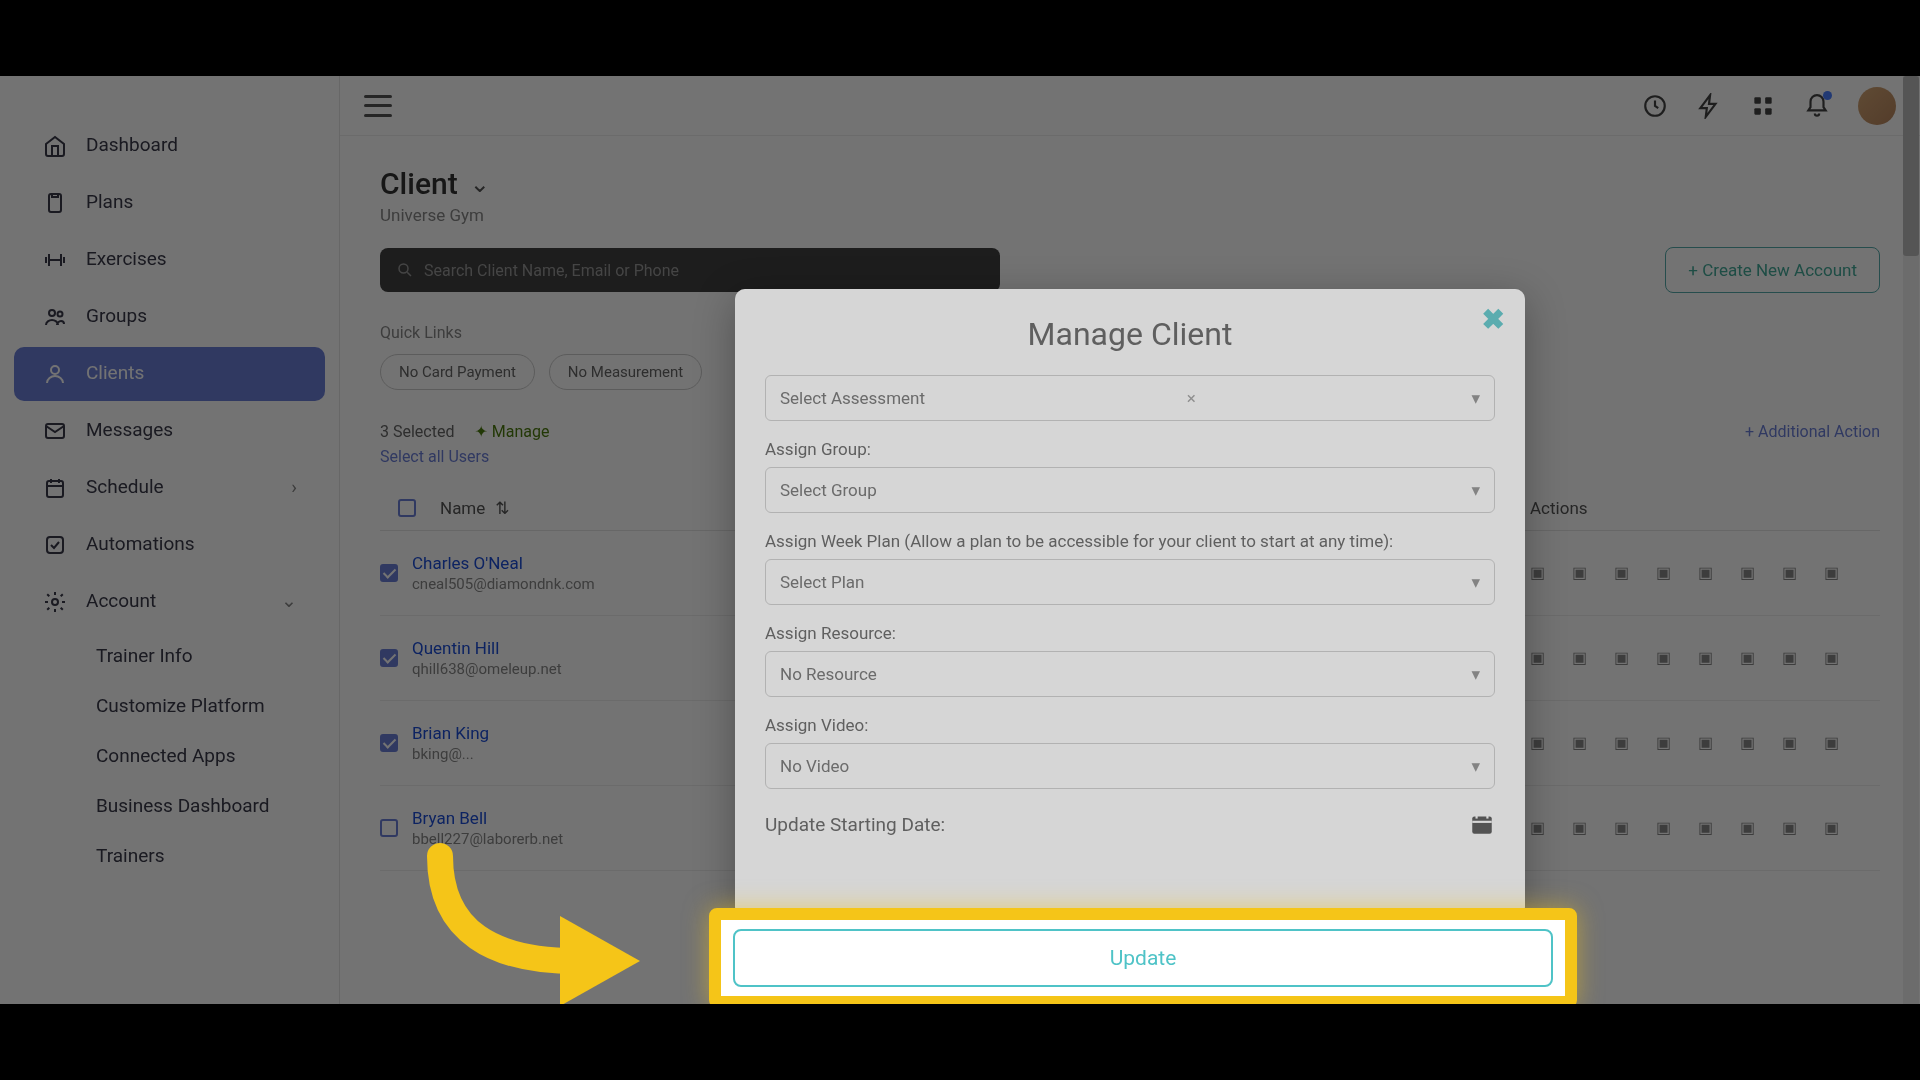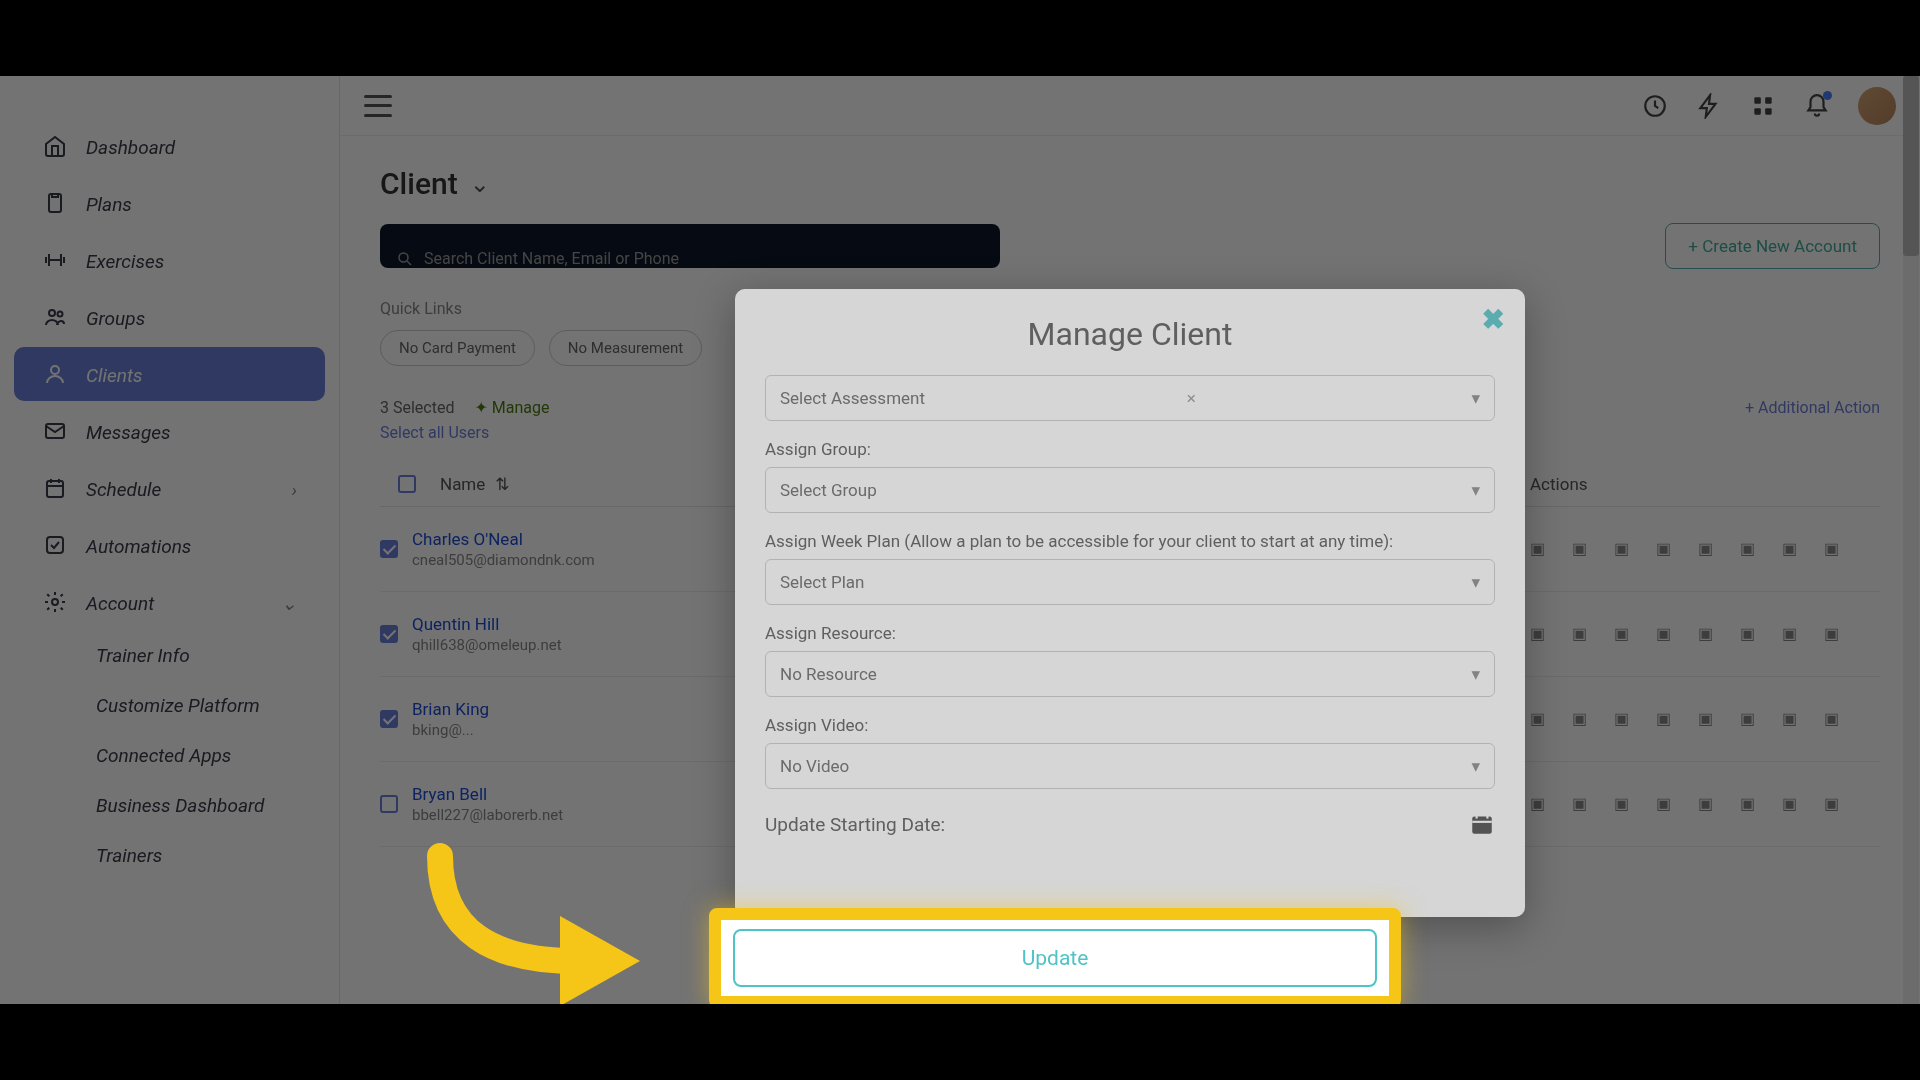--- a/index.html
+++ b/index.html
@@ -8,21 +8,21 @@
 
 .letterbox-top, .letterbox-bottom { position: absolute; left: 0; right: 0; height: 76px; background: #000; z-index: 50; }
 .letterbox-top { top: 0; }
 .letterbox-bottom { bottom: 0; }
 
 
 .app { position: absolute; top: 76px; bottom: 76px; left: 0; right: 0; display: flex; background: #fff; }
 
 
 .sidebar { width: 340px; background: #fff; border-right: 1px solid #e5e5e5; padding-top: 40px; }
-.nav-item { display: flex; align-items: flex-end; gap: 18px; padding: 14px 28px; color: #3a3a4a; font-size: 19px; cursor: pointer; margin: 3px 14px; border-radius: 10px; font-style: italic; }
+.nav-item { display: flex; align-items: flex-start; gap: 18px; padding: 14px 28px; color: #3a3a4a; font-size: 19px; cursor: pointer; margin: 3px 14px; border-radius: 10px; }
 .nav-item.active { background: #6c7fd8; color: #fff; }
 .nav-item .icon { width: 26px; height: 26px; display: flex; align-items: center; justify-content: center; }
 .nav-item .chev { margin-left: auto; color: #888; }
 .nav-sub { padding-left: 50px; }
 .nav-sub .nav-item { padding: 12px 18px; font-size: 19px; color: #3a3a4a; margin-left: 28px; }
 
 
 .main { flex: 1; display: flex; flex-direction: column; background: #fff; position: relative; }
 .topbar { height: 60px; display: flex; align-items: center; padding: 0 24px; border-bottom: 1px solid #eee; }
 .hamburger { width: 28px; height: 22px; display: flex; flex-direction: column; justify-content: space-between; cursor: pointer; }
@@ -31,21 +31,21 @@
 .topbar-right .ticon { width: 26px; height: 26px; color: #444; cursor: pointer; position: relative; }
 .notif-dot { position: absolute; top: -2px; right: -2px; width: 9px; height: 9px; background: #4a7fff; border-radius: 50%; }
 .avatar { width: 38px; height: 38px; border-radius: 50%; background: linear-gradient(135deg, #d4a574 0%, #b8865e 100%); cursor: pointer; }
 
 
 .content { flex: 1; padding: 30px 40px; position: relative; }
 .page-title-row { display: flex; align-items: center; gap: 12px; }
 .page-title { font-size: 30px; font-weight: 500; color: #333; }
 .page-sub { color: #888; font-size: 17px; margin-top: 4px; }
 .search-row { margin-top: 22px; display: flex; align-items: center; gap: 16px; }
-.search-box { flex: 0 0 620px; height: 44px; background: #0f172a; border-radius: 8px; display: flex; align-items: flex-end; padding: 0 16px; color: #999; gap: 10px; }
+.search-box { flex: 0 0 620px; height: 44px; background: #404040; border-radius: 8px; display: flex; align-items: center; padding: 0 16px; color: #999; gap: 10px; }
 .create-btn { margin-left: auto; border: 1px solid #5aa; color: #4a9; padding: 12px 22px; border-radius: 8px; font-size: 17px; }
 .quick-row { margin-top: 30px; color: #888; font-size: 16px; }
 .quick-chips { display: flex; gap: 14px; margin-top: 12px; }
 .chip { border: 1px solid #ccc; border-radius: 18px; padding: 8px 18px; color: #666; font-size: 15px; }
 .action-row { display: flex; align-items: flex-end; margin-top: 32px; gap: 20px; font-size: 16px; color: #666; }
 .action-row .mlink { color: #4d7c0f; }
 .action-row .add-act { margin-left: auto; color: #6c7fd8; }
 .select-all { color: #6c7fd8; font-size: 16px; margin-top: 6px; }
 .table { margin-top: 20px; }
 .thead { display: flex; padding: 12px 0; color: #555; font-size: 17px; border-bottom: 1px solid #e5e5e5; }
@@ -81,21 +81,21 @@
 .mfield-label { color: #555; font-size: 17px; margin-top: 18px; }
 .mfield-label:first-child { margin-top: 4px; }
 .mselect { margin-top: 8px; border: 1px solid #ccc; border-radius: 6px; height: 46px; display: flex; align-items: center; padding: 0 14px; color: #666; font-size: 17px; position: relative; background:#fff; }
 .mselect .caret { margin-left: auto; color: #888; }
 .mselect .clear { margin-left: auto; color: #999; margin-right: 14px; }
 .date-row { display: flex; align-items: center; margin-top: 22px; justify-content: center; }
 .date-row .cal-icon { margin-left: auto; width: 26px; height: 26px; color: #444; }
 .mspacer { height: 60px; }
 
 
-.highlight-box { position: absolute; z-index: 40; left: 709px; top: 832px; width: 692px; height: 100px; border: 12px solid #f5c518; border-radius: 8px; background: #fff; box-shadow: 0 0 24px rgba(245,197,24,0.5); display: flex; align-items: center; justify-content: center; padding: 4px 12px;}
+.highlight-box { position: absolute; z-index: 40; left: 709px; top: 832px; width: 868px; height: 100px; border: 12px solid #f5c518; border-radius: 8px; background: #fff; box-shadow: 0 0 24px rgba(245,197,24,0.5); display: flex; align-items: center; justify-content: center; padding: 4px 12px;}
 .update-btn { width: 100%; height: 58px; border: 2px solid #4fc3c7; border-radius: 8px; background: #fff; color: #4fc3c7; font-size: 21px; display: flex; align-items: center; justify-content: center; cursor: pointer; }
 
 
 .arrow-svg { position: absolute; z-index: 42; left: 410px; top: 760px; width: 270px; height: 190px; }
 
 
 .page-scrollbar-track { position: absolute; right: 1px; top: 0; bottom: 0; width: 16px; background: #f0f0f0; }
 .page-scrollbar-thumb { position: absolute; right: 1px; top: 0; width: 16px; height: 180px; background: #bdbdbd; border-radius: 3px;}
 
 svg { display: block; }
@@ -247,20 +247,21 @@
           </div>
         <div class="avatar"></div>
       </div>
     </div>
 
     <div class="content">
       <div class="page-title-row">
         <span class="page-title">Client</span>
         <span style="font-size:24px;color:#555;">⌄</span>
       </div>
+      <div class="page-sub">Universe Gym</div>
       <div class="search-row">
         <div class="search-box">
           <span>
               <svg width="18" height="18" viewBox="0 0 24 24" fill="none" stroke="currentColor" stroke-width="2">
                 <circle cx="10" cy="10" r="6"></circle>
                 <path d="M20 20l-5-5"></path>
               </svg>
             </span>
           <span>Search Client Name, Email or Phone</span>
         </div>

